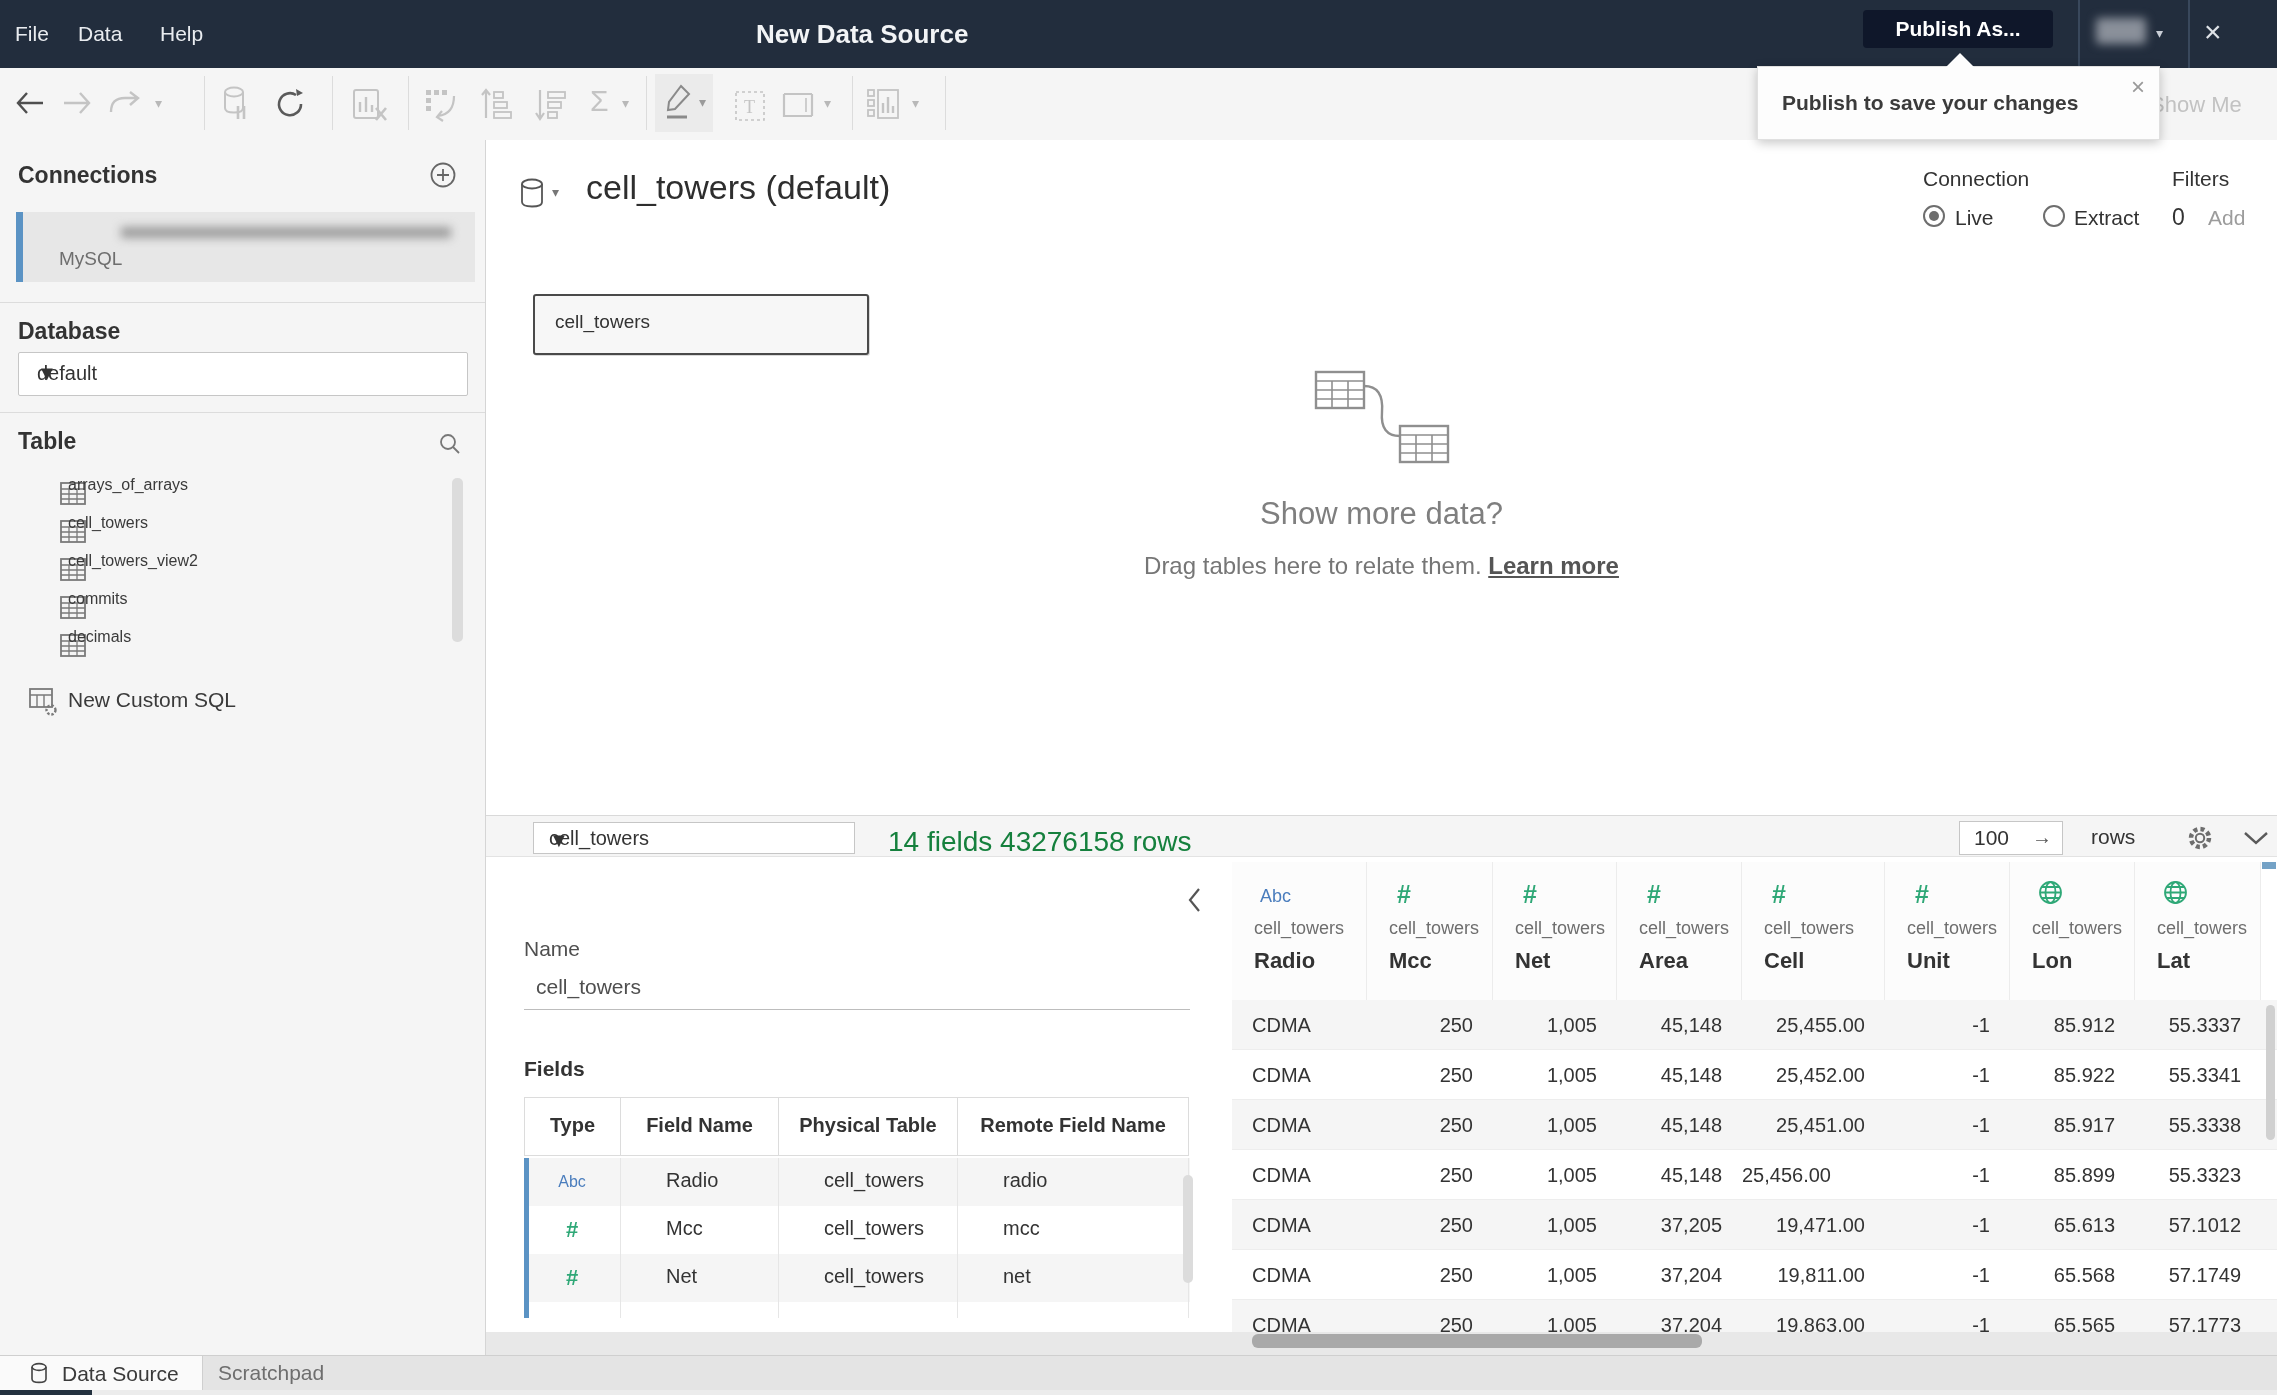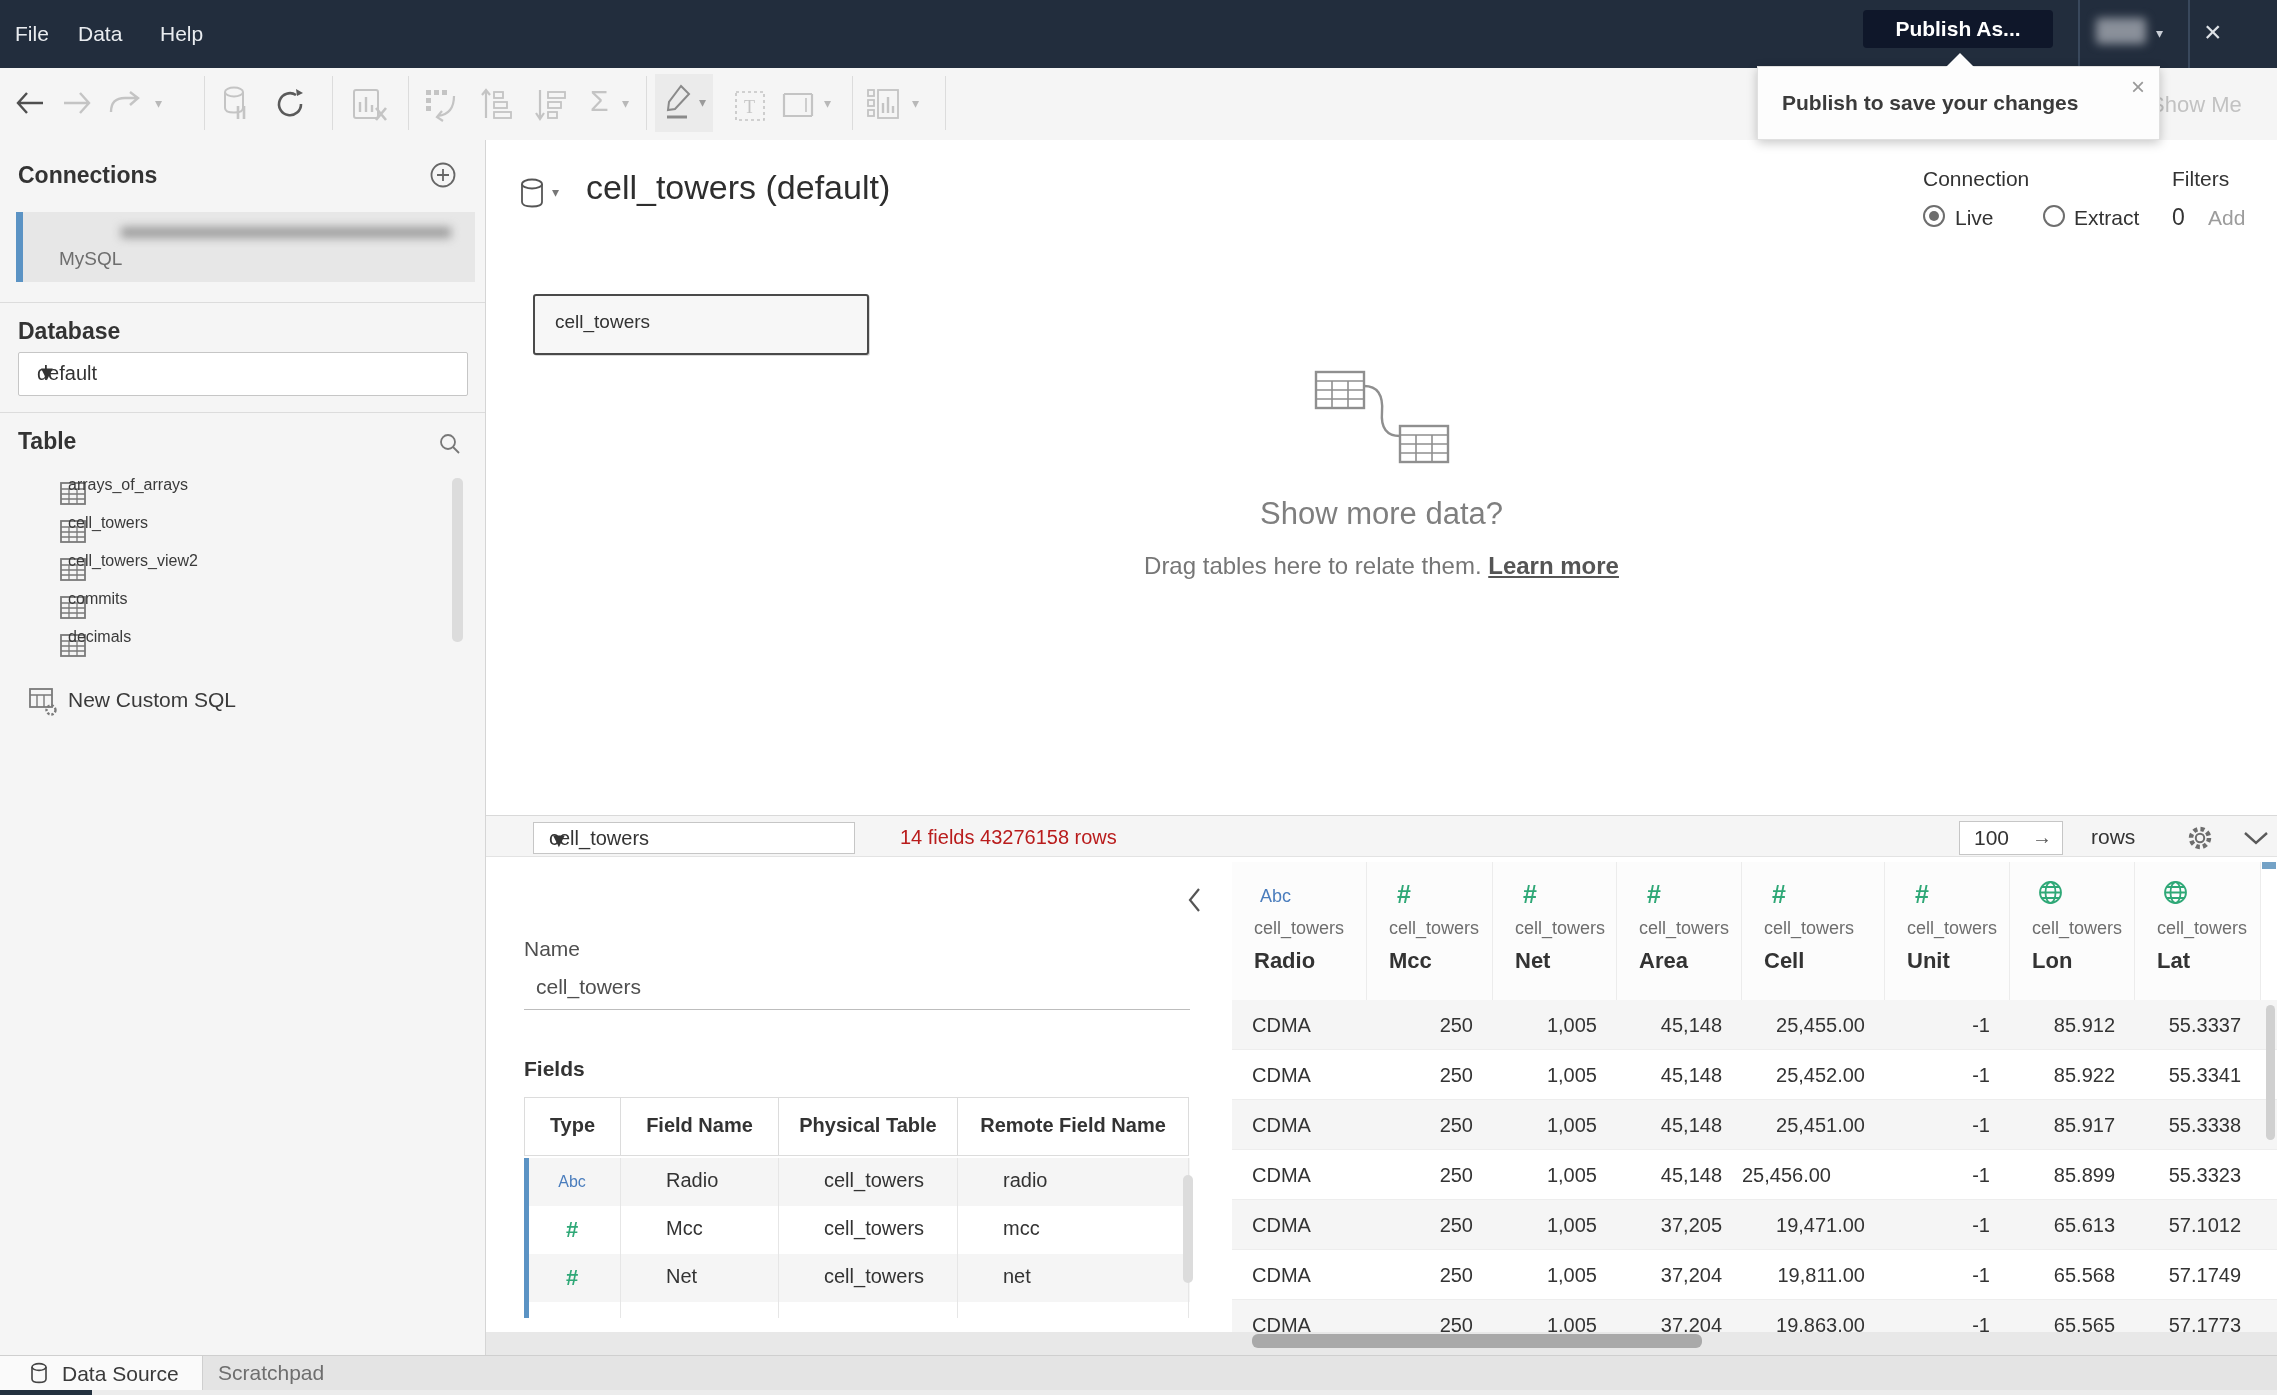--- a/index.html
+++ b/index.html
@@ -51,21 +51,21 @@
   .tablebox{left:47px;top:154px;width:332px;height:57px;background:#f7f7f7;border:2px solid #4a4a4a;border-radius:3px;
             box-shadow:1px 1px 0 rgba(0,0,0,.15);}
   .tablebox span{position:absolute;left:20px;top:15px;font-size:19px;color:#333;}
   .emptytitle{font-size:31px;color:#7f7f7f;}
   .emptysub{font-size:24px;color:#767676;}
   .emptylink{color:#555;text-decoration:underline;font-weight:bold;}
   
   .btoolbar{left:486px;top:815px;width:1791px;height:40px;background:#f5f5f5;border-top:1px solid #d9d9d9;border-bottom:1px solid #e3e3e3;}
   .dd{left:47px;top:6px;width:320px;height:30px;background:#fff;border:1px solid #c6c6c6;}
   .dd span{position:absolute;left:15px;top:4px;font-size:20px;color:#333;}
-  .summary{font-size:20px;color:#b91c1c;margin-left:12px;}
+  .summary{font-size:28px;color:#15803d;}
   .rowsinput{background:#fff;border:1px solid #c6c6c6;}
   .rowsinput .val{position:absolute;left:14px;top:4px;font-size:21px;color:#333;}
   .rowsinput .arr{position:absolute;right:10px;top:4px;font-size:20px;color:#555;}
   
   .panel-label{font-size:21px;color:#4f4f4f;}
   .f-table .hcell{position:absolute;top:0;height:59px;background:#fff;border-right:1px solid #dcdcdc;border-top:1px solid #dcdcdc;border-bottom:1px solid #dcdcdc;box-sizing:border-box;}
   .f-table .hcell span{display:block;text-align:center;margin-top:16px;font-size:20px;font-weight:bold;color:#333;}
   .f-row{position:absolute;left:0;width:666px;height:48px;}
   .f-row .stripe{position:absolute;left:0;top:0;width:5px;height:48px;background:#5b93c4;}
   .f-cell{position:absolute;top:0;height:48px;box-sizing:border-box;border-right:1px solid #e6e6e6;font-size:20px;color:#333;}
@@ -93,20 +93,21 @@
 </style>
 </head>
 <body>
 
 <div id="stage">
 
   <div class="abs topbar">
     <div class="abs menu" style="left:15px;">File</div>
     <div class="abs menu" style="left:78px;">Data</div>
     <div class="abs menu" style="left:160px;">Help</div>
+    <div class="abs apptitle" style="left:756px;">New Data Source</div>
     <div class="abs pubbtn" style="left:1863px;top:10px;width:190px;height:38px;">Publish As...</div>
     <div class="abs vdiv-dark" style="left:2078px;"></div>
     <div class="abs avatarblur" style="left:2096px;top:18px;width:50px;height:26px;"></div>
     <div class="abs caret" style="left:2156px;top:25px;">▾</div>
     <div class="abs vdiv-dark" style="left:2188px;"></div>
     <div class="abs closex" style="left:2204px;top:14px;">×</div>
   </div>
 
   <div class="abs toolbar">
     <span class="abs" style="left:15px;top:22px;">

